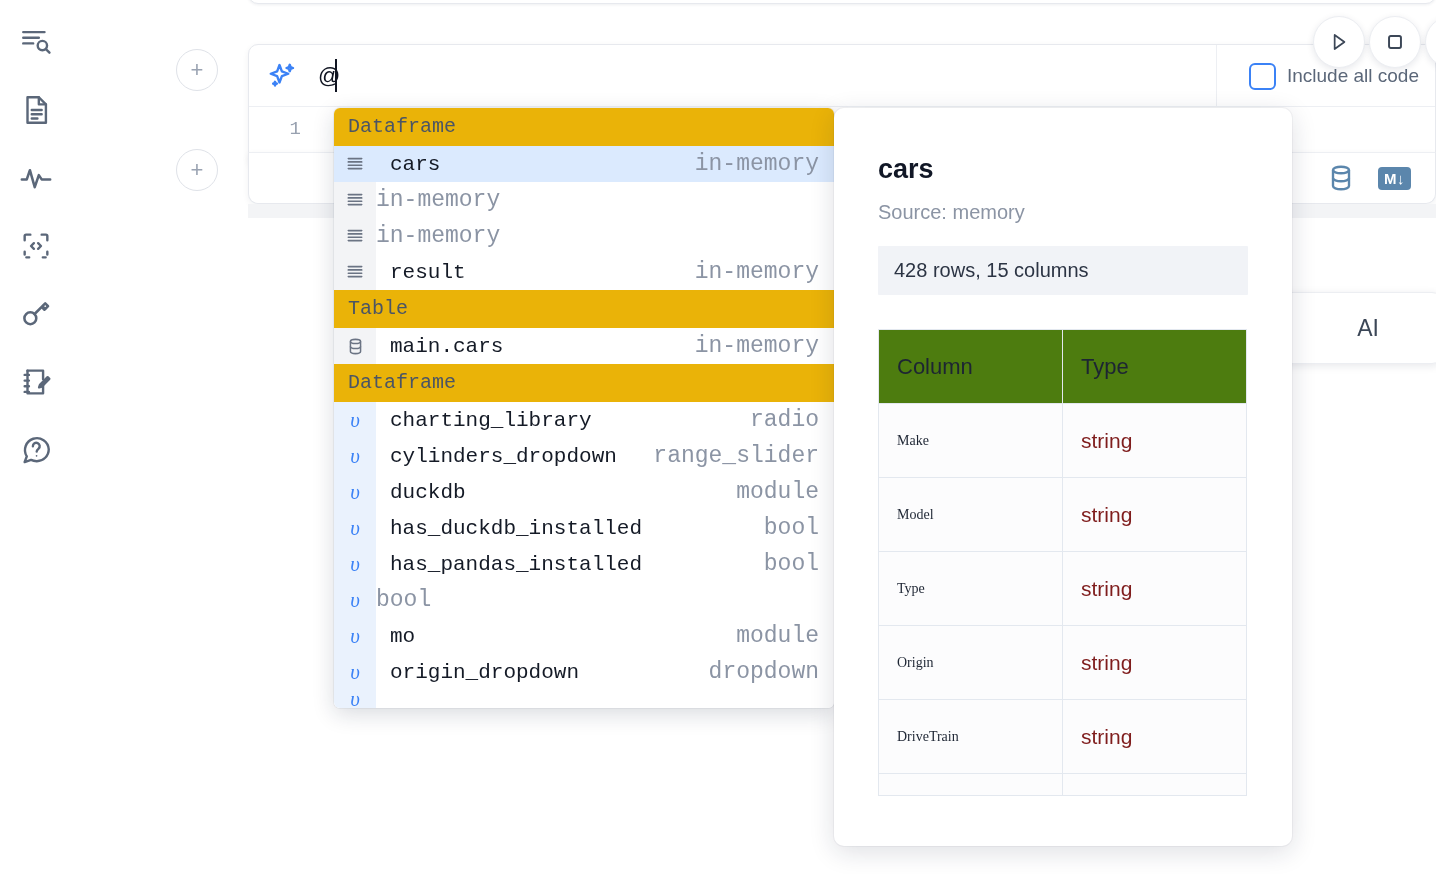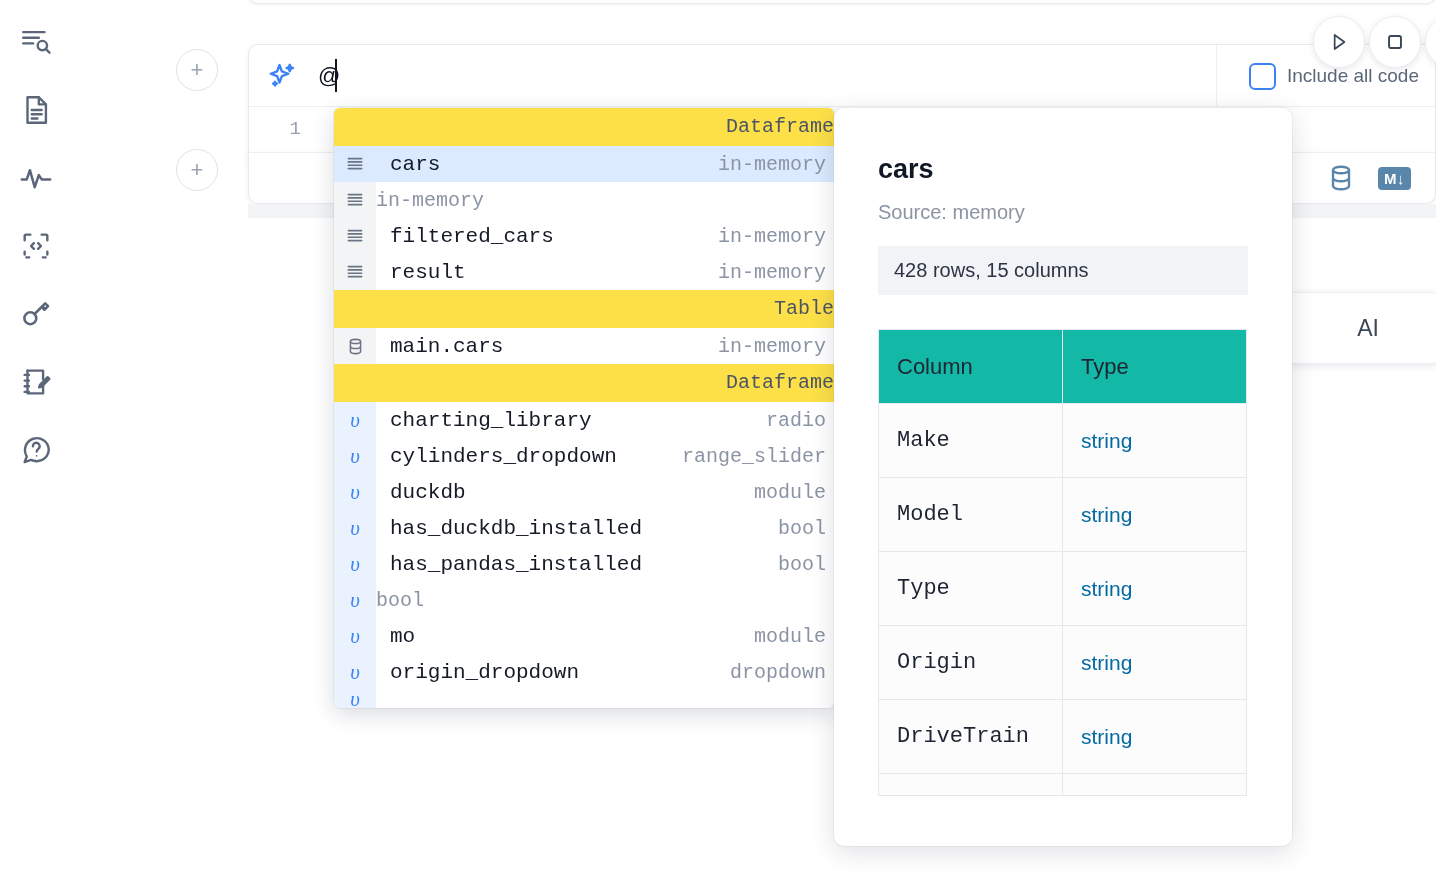--- a/index.html
+++ b/index.html
@@ -236,26 +236,25 @@
     width: 500px;
     height: 600px;
     background: #ffffff;
     border-radius: 6px;
     box-shadow: 0 6px 22px rgba(20,30,55,.16), 0 0 0 1px rgba(20,30,55,.05);
     overflow: hidden;
     z-index: 30;
     font-family: "Liberation Mono", monospace;
   }
   .ac-group-header {
-    background: #fde047;
+    background: #eab308;
     color: #4b5565;
     font-size: 20px;
     padding: 6px 0 6px 14px;
     line-height: 26px;
-    text-align: right;
   }
   .ac-item {
     display: flex;
     align-items: center;
     height: 36px;
     cursor: pointer;
     background: #ffffff;
   }
   .ac-item.selected { background: #dbeafe; }
   .ac-icon-cell {
@@ -276,23 +275,23 @@
   }
   .ac-name {
     flex: 1;
     padding-left: 14px;
     font-size: 21px;
     color: #141a26;
     white-space: nowrap;
     overflow: hidden;
   }
   .ac-meta {
-    font-size: 20px;
+    font-size: 23px;
     color: #8b94a4;
-    padding-right: 8px;
+    padding-right: 15px;
     white-space: nowrap;
   }
   .ac-item.clipped { height: 18px; overflow: hidden; }
   .ac-item.clipped .ac-icon-cell { height: 18px; }
 
   
   .preview-panel {
     position: absolute;
     left: 834px; top: 108px;
     width: 458px;
@@ -329,36 +328,36 @@
     table-layout: fixed;
   }
   .pv-table th, .pv-table td {
     border: 1px solid #e3e8ef;
     text-align: left;
     padding: 0 18px;
     height: 74px;
     vertical-align: middle;
   }
   .pv-table th {
-    background: #14b8a6;
+    background: #4d7c0f;
     font-weight: normal;
     font-size: 22px;
     color: #1d2533;
     font-family: "Liberation Sans", sans-serif;
   }
   .pv-table td.col-name {
-    font-family: Liberation Mono, monospace;
-    font-size: 22px;
+    font-family: Liberation Serif, serif;
+    font-size: 14px;
     color: #1d2533;
     background: #fcfcfd;
   }
   .pv-table td.col-type {
     font-family: "Liberation Sans", sans-serif;
     font-size: 21px;
-    color: #0369a1;
+    color: #7f1d1d;
     background: #fcfcfd;
   }
   .pv-table tr.clipped td { height: 22px; }
 </style>
 </head>
 <body>
 
 <div id="app">
 
   <div class="sidebar-rail">
@@ -504,21 +503,20 @@
           </svg>
         </span>
         <span class="ac-meta">in-memory</span>
       </div>
       <div class="ac-item">
         <span class="ac-icon-cell">
           <svg width="20" height="20" viewBox="0 0 24 24" fill="none" stroke="currentColor" stroke-width="2" stroke-linecap="round">
             <path d="M4 5.5h16M4 9.5h16M4 13.5h16M4 17.5h16"></path>
           </svg>
         </span>
-        <span class="ac-name">filtered_cars</span>
         <span class="ac-meta">in-memory</span>
       </div>
       <div class="ac-item">
         <span class="ac-icon-cell">
           <svg width="20" height="20" viewBox="0 0 24 24" fill="none" stroke="currentColor" stroke-width="2" stroke-linecap="round">
             <path d="M4 5.5h16M4 9.5h16M4 13.5h16M4 17.5h16"></path>
           </svg>
         </span>
         <span class="ac-name">result</span>
         <span class="ac-meta">in-memory</span>

